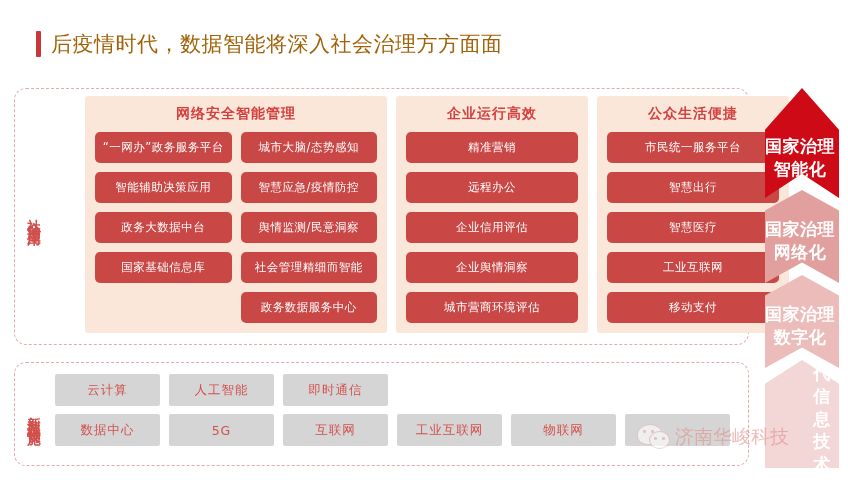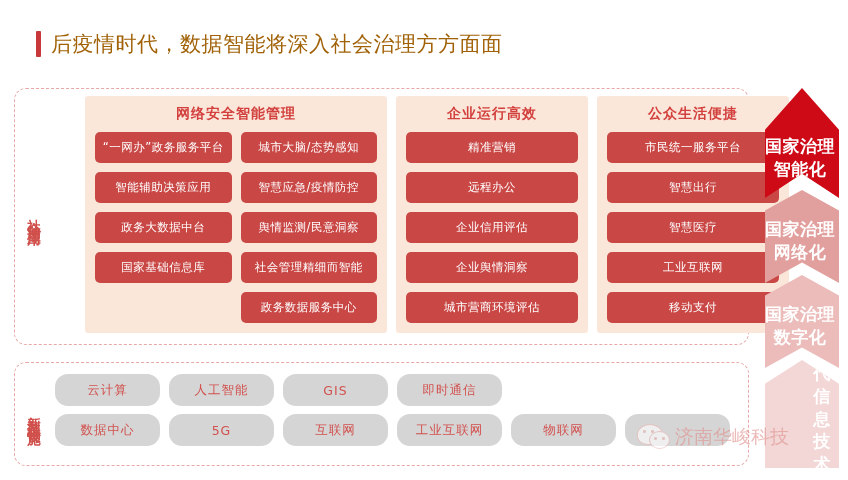--- a/index.html
+++ b/index.html
@@ -78,21 +78,21 @@
 
   
   .infra{
     position:absolute;left:55px;top:374px;
     display:flex;flex-direction:column;gap:8px;
   }
   .infra-row{display:flex;gap:9px;}
   .infra-tile{
     background:#D5D5D5;
     color:#D2514E;
-    border-radius:13px;
+    border-radius:2px;
     width:105px;height:32px;
     display:flex;align-items:center;justify-content:center;
     font-size:12.5px;letter-spacing:1px;
     white-space:nowrap;
   }
 
   
   .pillar{
     position:absolute;left:765px;top:88px;width:74px;height:380px;
   }
@@ -198,21 +198,20 @@
 
 </div>
 
 <div class="dashed" id="panel-infra"></div>
 <div class="vlabel" id="vlabel-infra">新型基础设施</div>
 
 <div class="infra">
   <div class="infra-row">
     <div class="infra-tile">云计算</div>
     <div class="infra-tile">人工智能</div>
-    <div class="infra-tile">GIS</div>
     <div class="infra-tile">即时通信</div>
   </div>
   <div class="infra-row">
     <div class="infra-tile">数据中心</div>
     <div class="infra-tile">5G</div>
     <div class="infra-tile">互联网</div>
     <div class="infra-tile">工业互联网</div>
     <div class="infra-tile">物联网</div>
     <div class="infra-tile"></div>
   </div>

